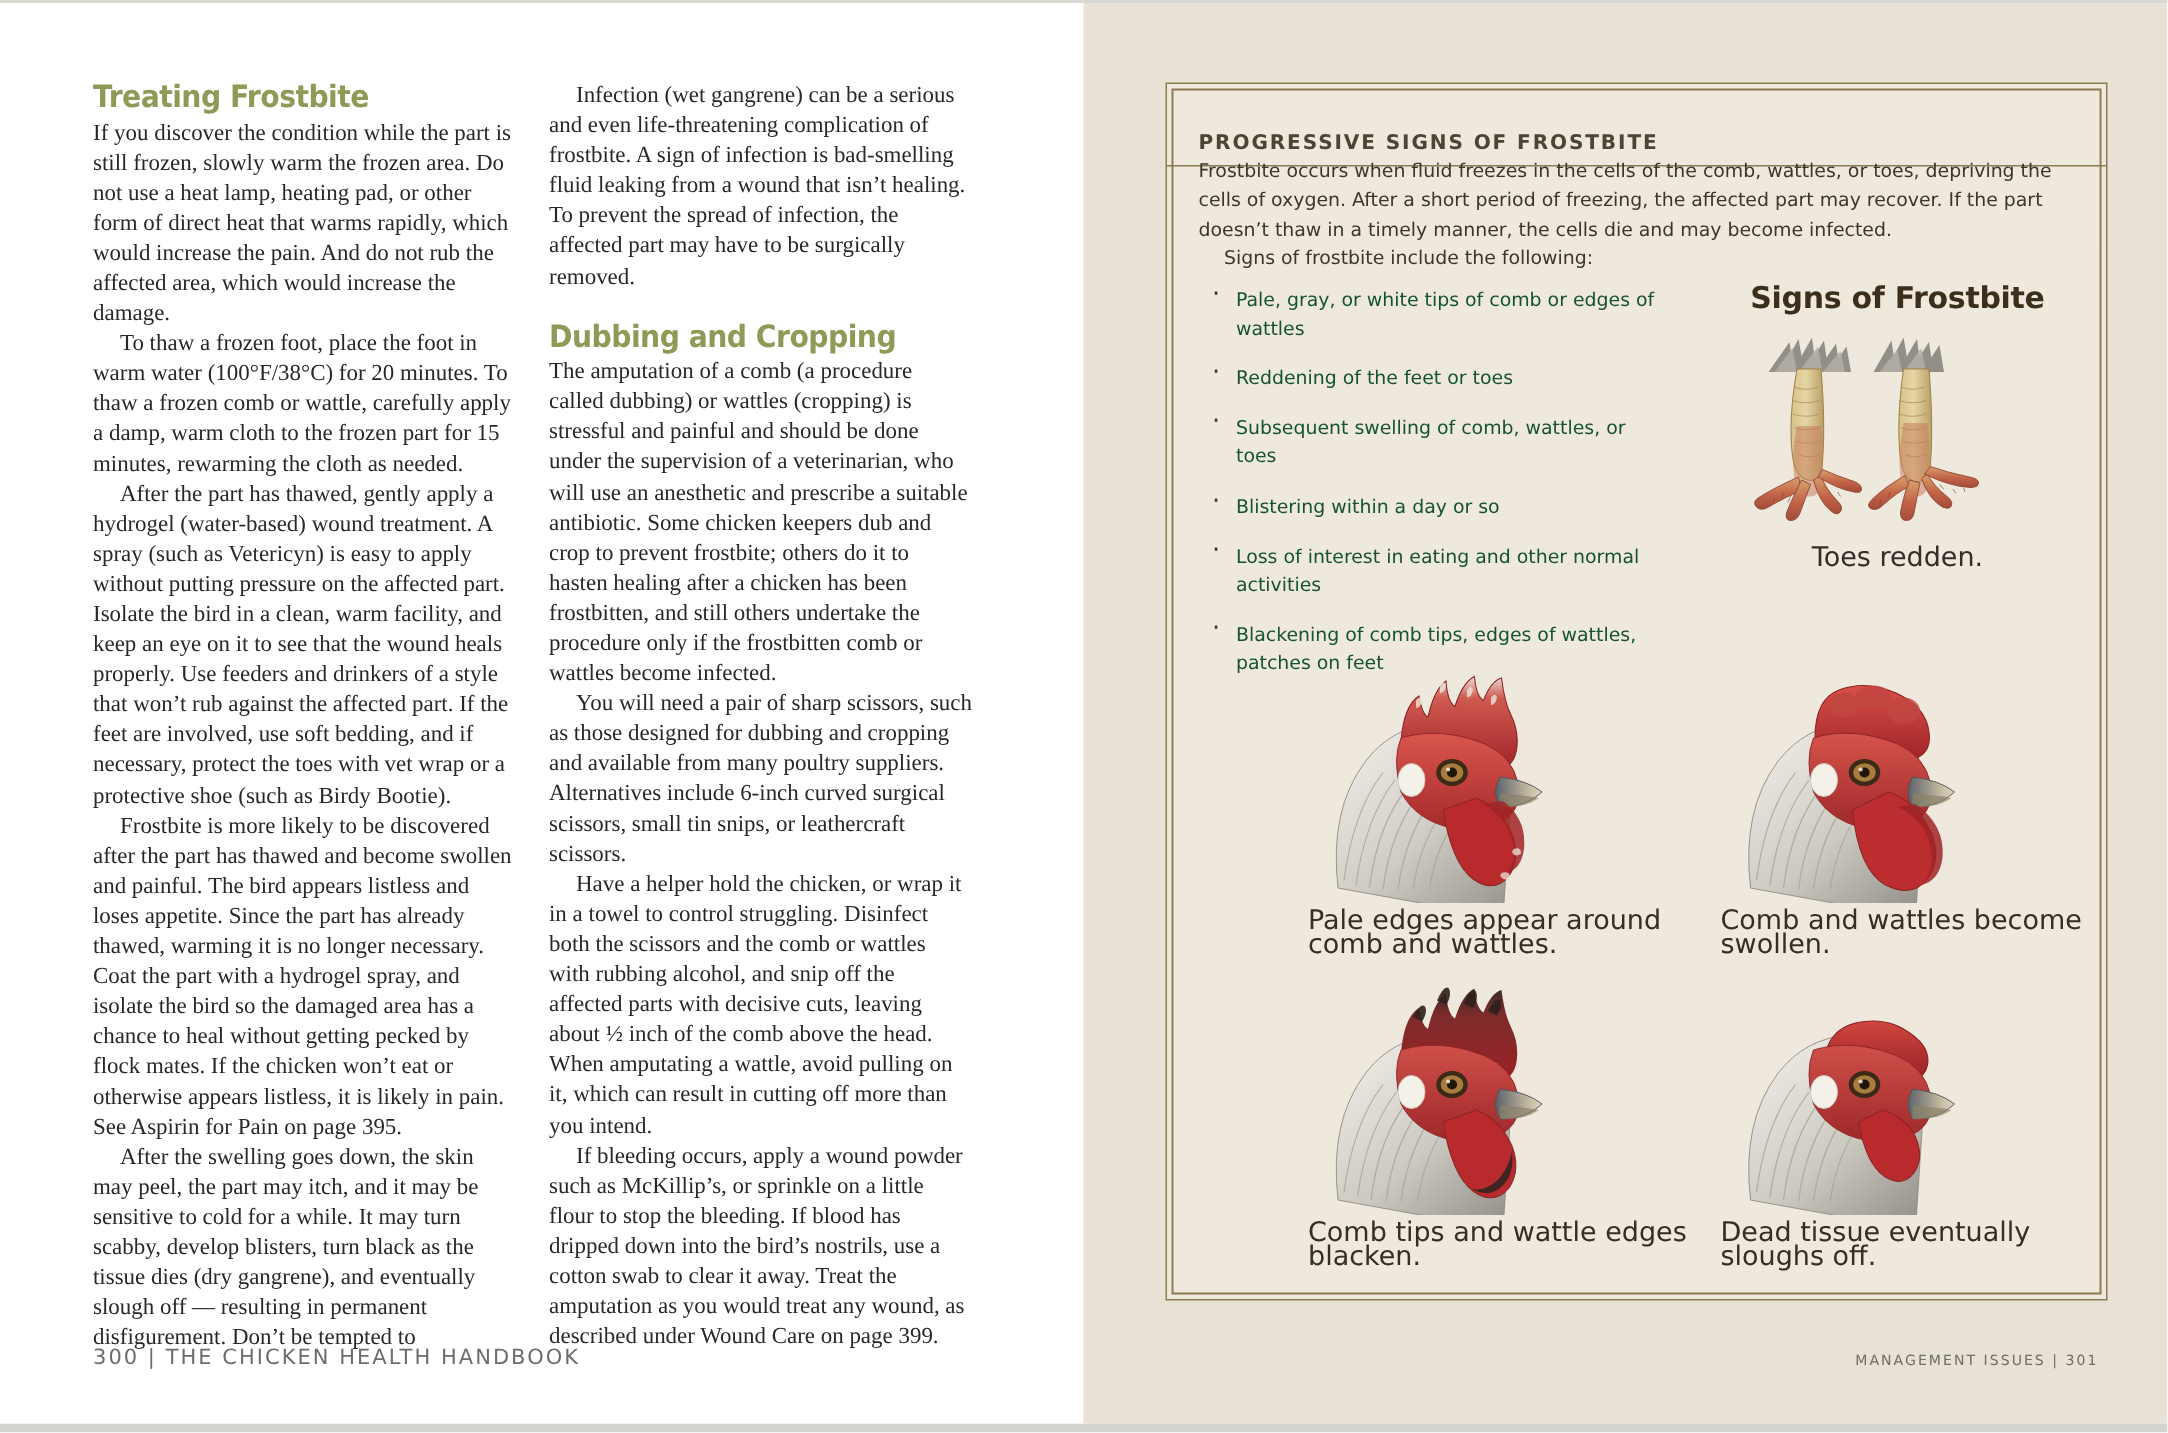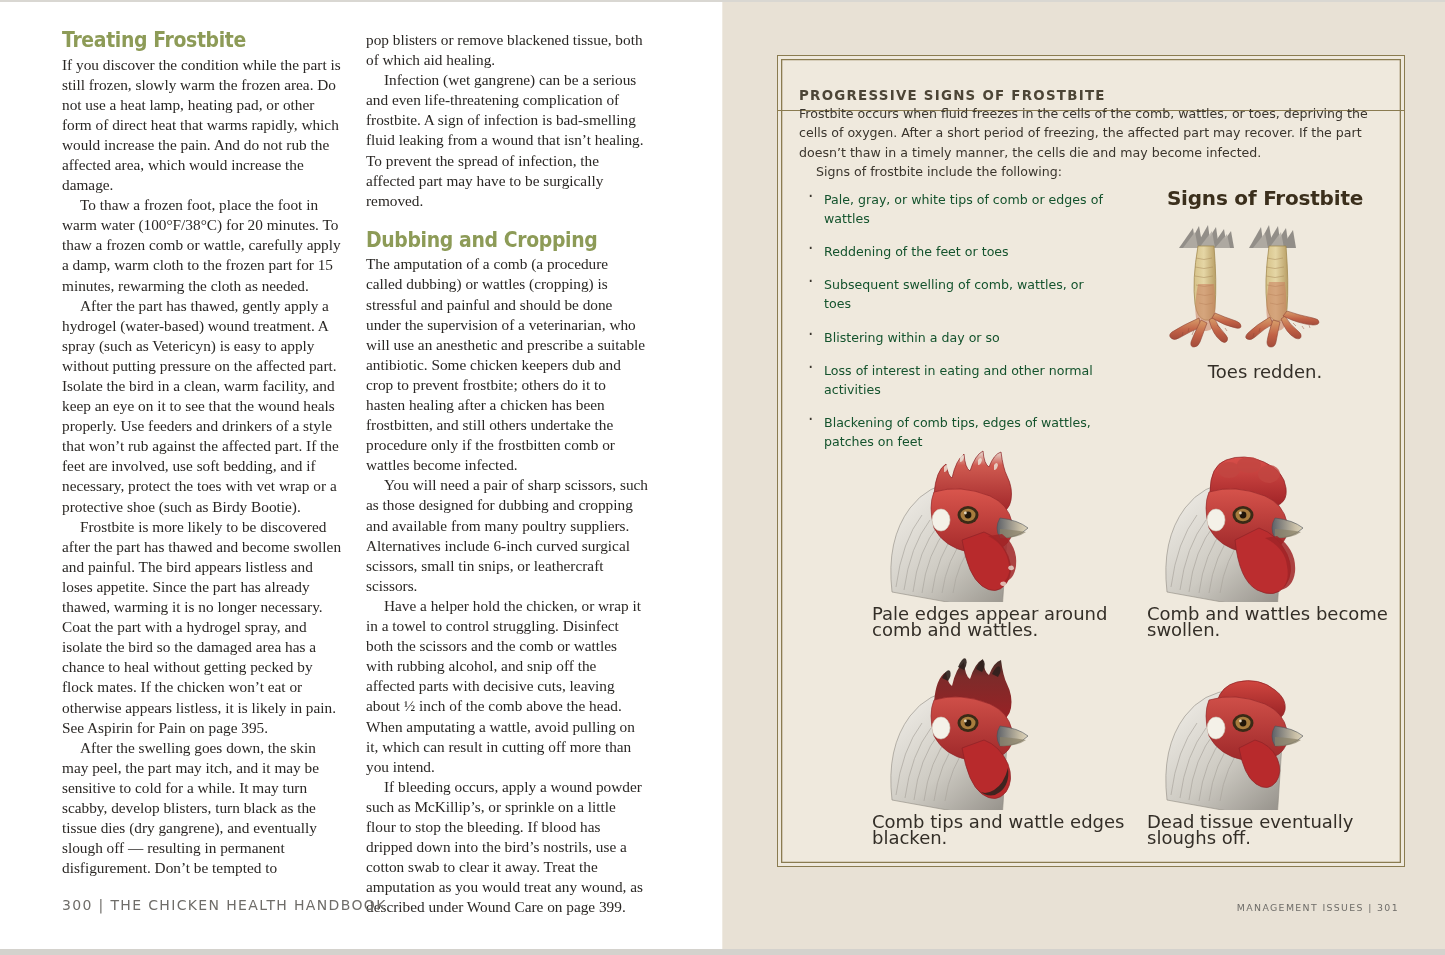--- a/index.html
+++ b/index.html
@@ -20,21 +20,21 @@
     border-bottom: 6px solid #d4d2cd;
     border-top: 2px solid #d9d7d2;
   }
 
   
   #left-page {
     position: absolute;
     left: 0; top: 0;
     width: 722px; height: 947px;
     background: #ffffff;
-    padding: 28px 60px 0 62px;
+    padding: 52px 60px 0 62px;
   }
 
   .columns {
     position: relative;
     width: 600px;
     height: 800px;
   }
 
   .col {
     position: absolute;
@@ -227,21 +227,20 @@
       <div class="col c1">
         <h2 class="section-head">Treating Frostbite</h2>
         <p class="body">If you discover the condition while the part is still frozen, slowly warm the frozen area. Do not use a heat lamp, heating pad, or other form of direct heat that warms rapidly, which would increase the pain. And do not rub the affected area, which would increase the damage.</p>
         <p class="body indent">To thaw a frozen foot, place the foot in warm water (100°F/38°C) for 20 minutes. To thaw a frozen comb or wattle, carefully apply a damp, warm cloth to the frozen part for 15 min­utes, rewarming the cloth as needed.</p>
         <p class="body indent">After the part has thawed, gently apply a hydrogel (water-based) wound treatment. A spray (such as Vetericyn) is easy to apply with­out putting pressure on the affected part. Isolate the bird in a clean, warm facility, and keep an eye on it to see that the wound heals properly. Use feeders and drinkers of a style that won’t rub against the affected part. If the feet are involved, use soft bedding, and if necessary, protect the toes with vet wrap or a protective shoe (such as Birdy Bootie).</p>
         <p class="body indent">Frostbite is more likely to be discovered after the part has thawed and become swollen and painful. The bird appears listless and loses appe­tite. Since the part has already thawed, warming it is no longer necessary. Coat the part with a hydrogel spray, and isolate the bird so the dam­aged area has a chance to heal without getting pecked by flock mates. If the chicken won’t eat or otherwise appears listless, it is likely in pain. See Aspirin for Pain on page 395.</p>
         <p class="body indent">After the swelling goes down, the skin may peel, the part may itch, and it may be sensitive to cold for a while. It may turn scabby, develop blisters, turn black as the tissue dies (dry gan­grene), and eventually slough off — resulting in permanent disfigurement. Don’t be tempted to</p>
       </div>
 
       <div class="col c2">
-        <p class="body">pop blisters or remove blackened tissue, both of which aid healing.</p>
         <p class="body indent">Infection (wet gangrene) can be a serious and even life-threatening complication of frost­bite. A sign of infection is bad-smelling fluid leaking from a wound that isn’t healing. To prevent the spread of infection, the affected part may have to be surgically removed.</p>
         <h2 class="section-head">Dubbing and Cropping</h2>
         <p class="body">The amputation of a comb (a procedure called dubbing) or wattles (cropping) is stressful and painful and should be done under the supervision of a veterinarian, who will use an anesthetic and prescribe a suitable antibiotic. Some chicken keepers dub and crop to prevent frostbite; others do it to hasten healing after a chicken has been frostbitten, and still others undertake the procedure only if the frostbitten comb or wattles become infected.</p>
         <p class="body indent">You will need a pair of sharp scissors, such as those designed for dubbing and cropping and available from many poultry suppliers. Alternatives include 6-inch curved surgical scissors, small tin snips, or leathercraft scissors.</p>
         <p class="body indent">Have a helper hold the chicken, or wrap it in a towel to control struggling. Disinfect both the scissors and the comb or wattles with rubbing alcohol, and snip off the affected parts with decisive cuts, leaving about ½ inch of the comb above the head. When amputating a wattle, avoid pulling on it, which can result in cutting off more than you intend.</p>
         <p class="body indent">If bleeding occurs, apply a wound powder such as McKillip’s, or sprinkle on a little flour to stop the bleeding. If blood has dripped down into the bird’s nostrils, use a cotton swab to clear it away. Treat the amputation as you would treat any wound, as described under Wound Care on page 399.</p>
       </div>
 
     </div>
 

